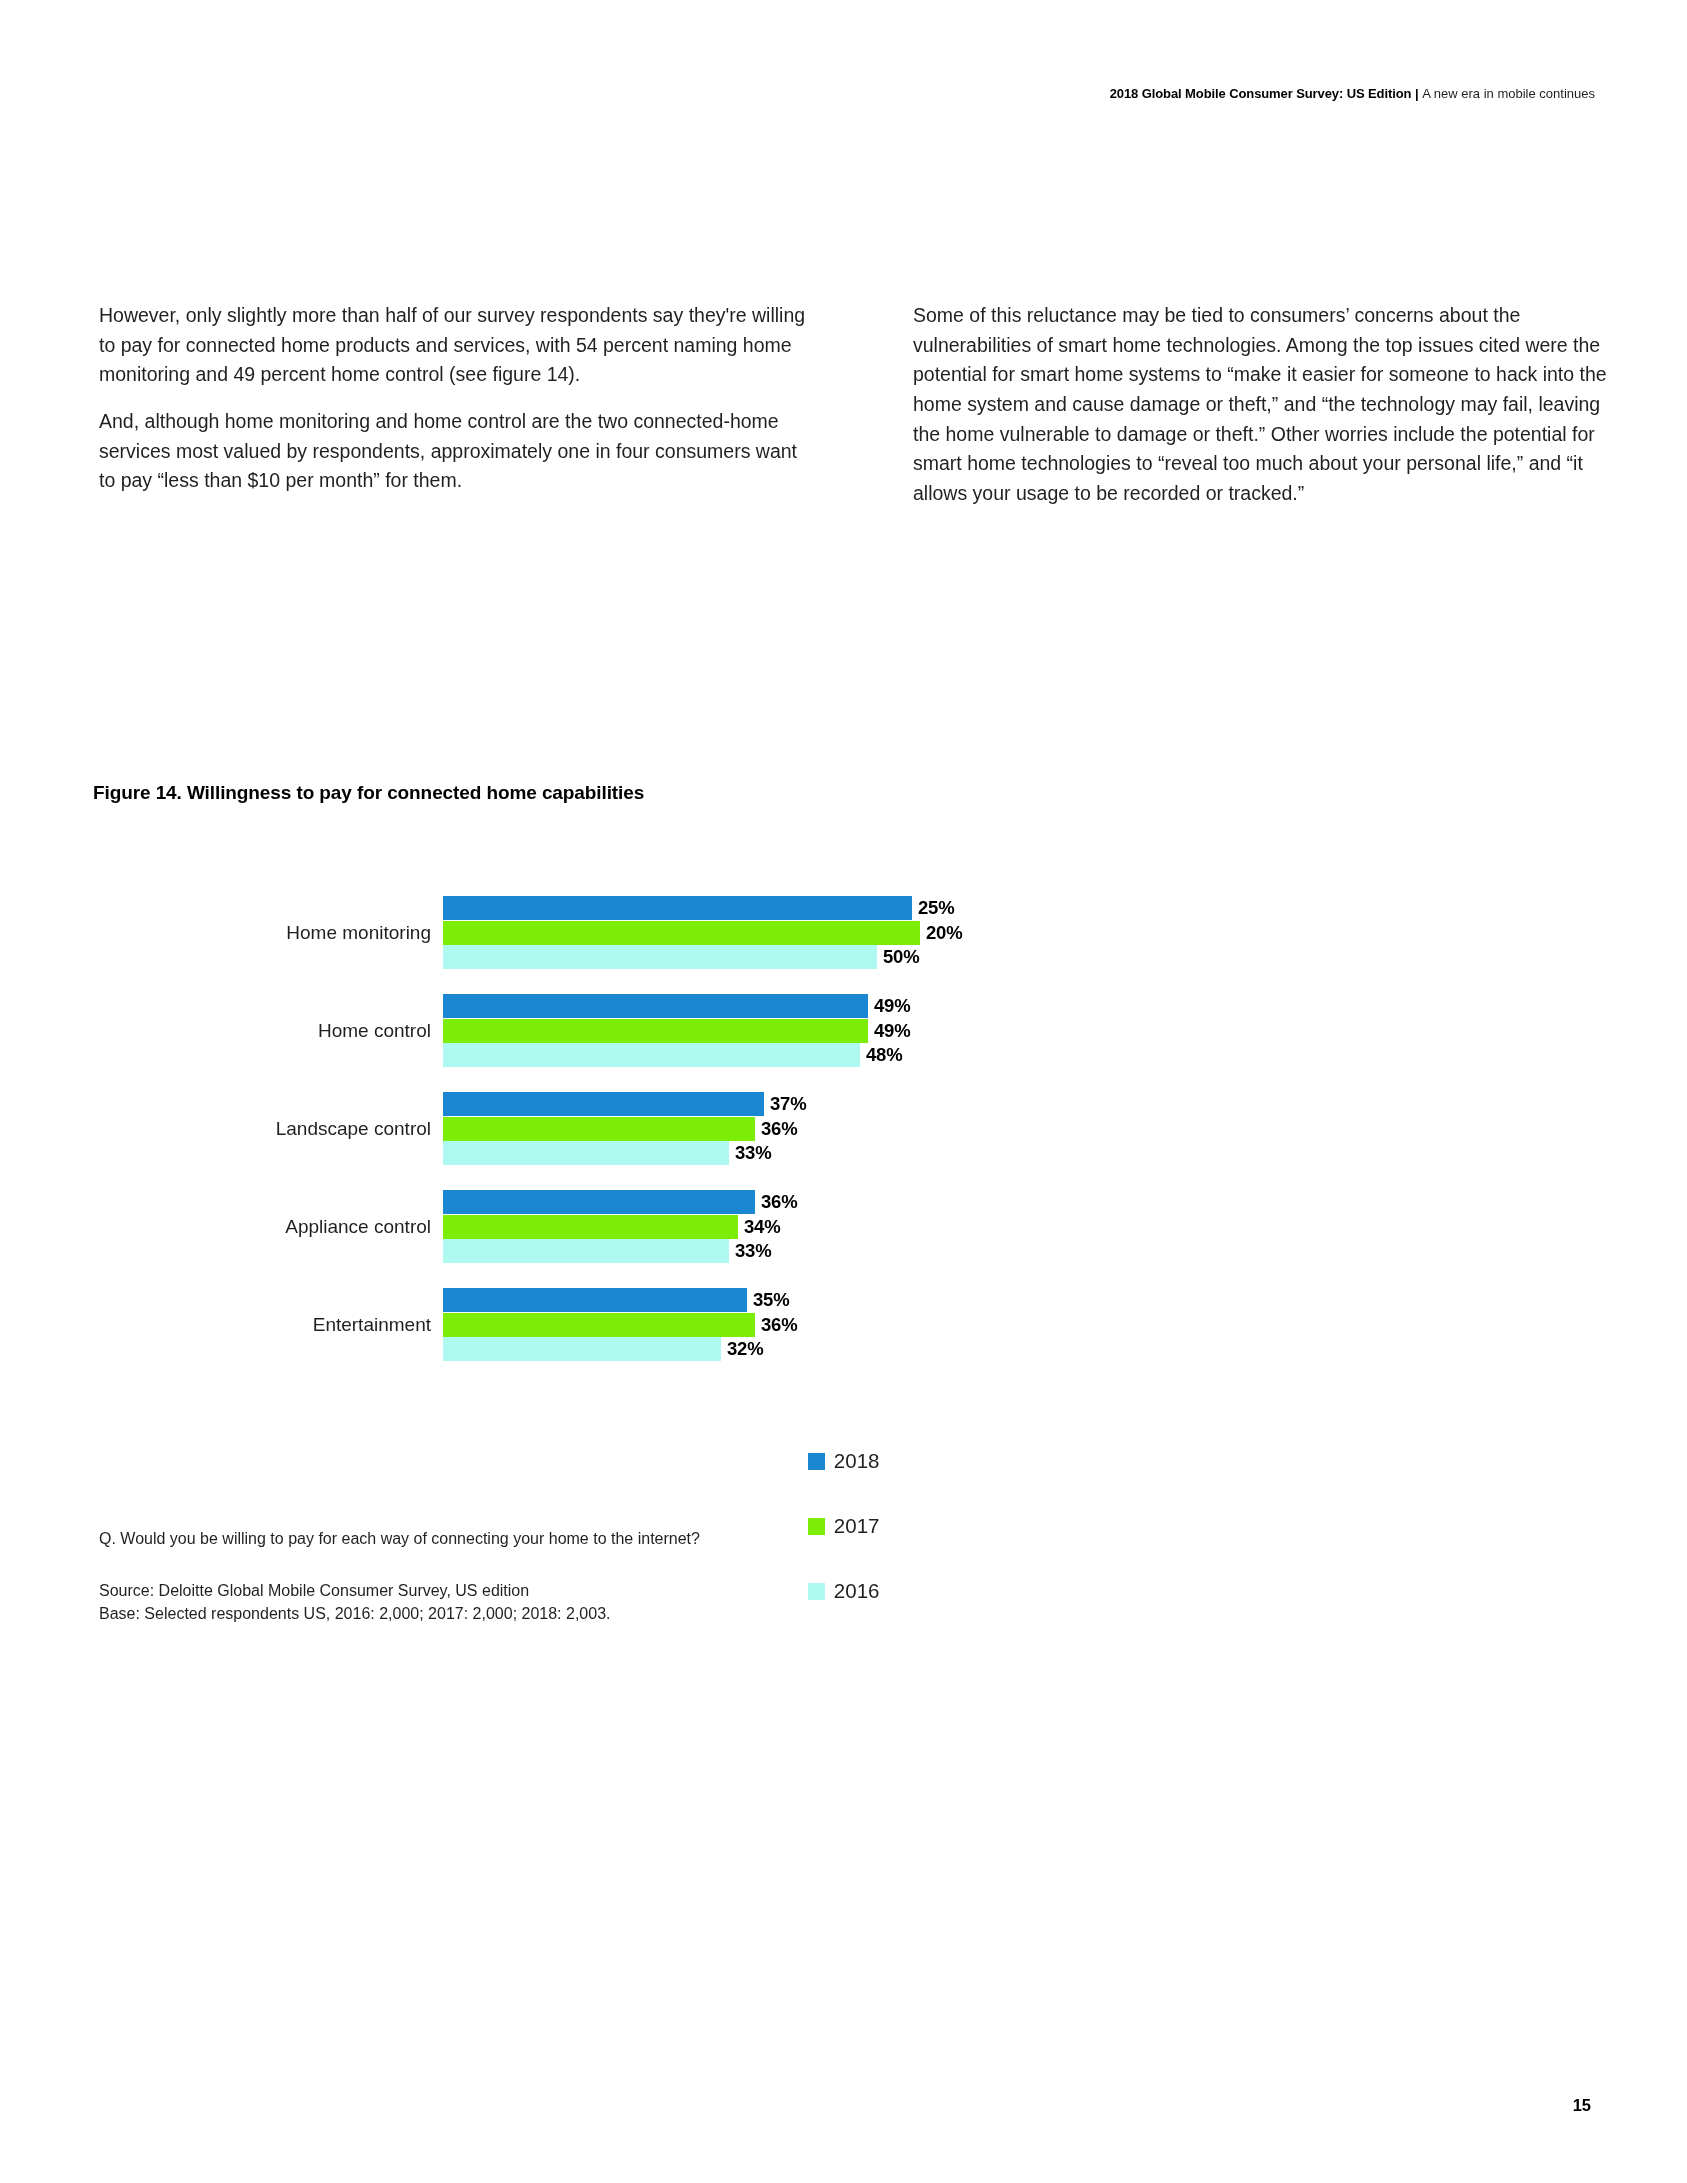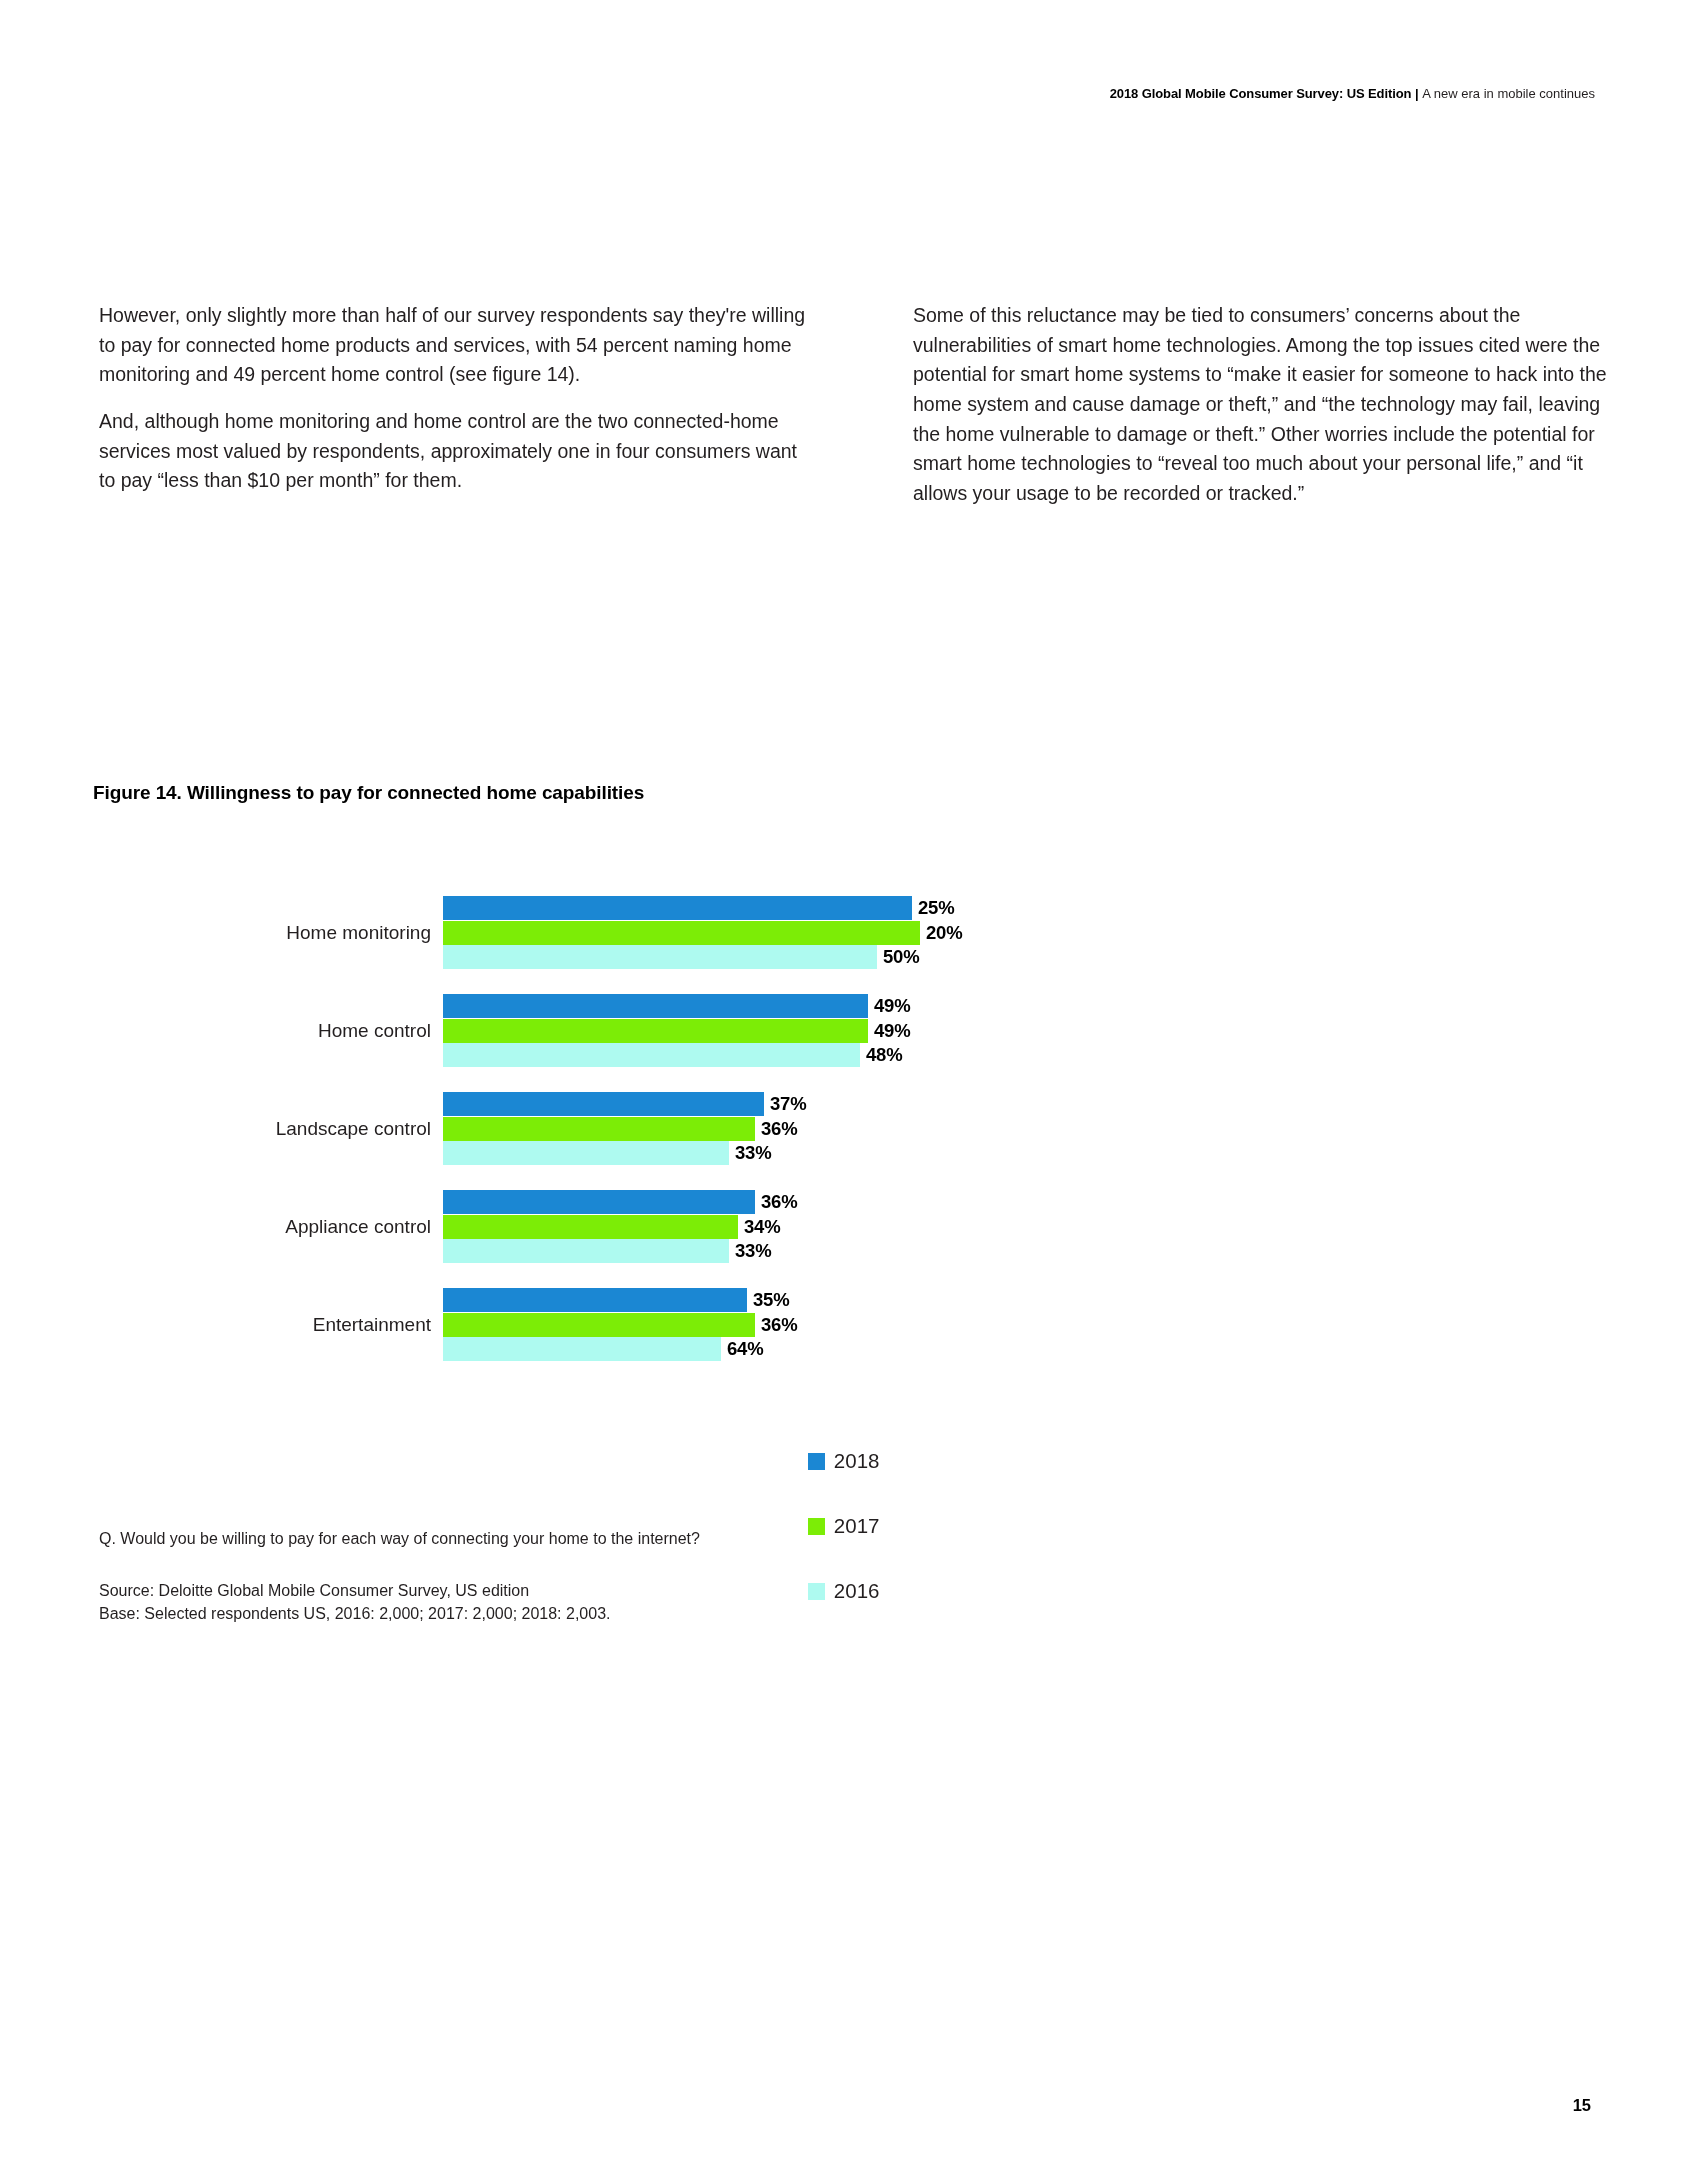--- a/index.html
+++ b/index.html
@@ -278,21 +278,21 @@
         <div class="bar-row">
           <div class="bar" style="width: 304px; background: rgb(27, 135, 211);"></div>
           <span class="bar-value" style="left: 310px;">35%</span>
         </div>
         <div class="bar-row">
           <div class="bar" style="width: 312px; background: rgb(124, 237, 6);"></div>
           <span class="bar-value" style="left: 318px;">36%</span>
         </div>
         <div class="bar-row">
           <div class="bar" style="width: 278px; background: rgb(174, 250, 240);"></div>
-          <span class="bar-value" style="left: 284px;">64%</span>
+          <span class="bar-value" style="left: 284px;">32%</span>
         </div>
       </div>
     </div>
   </div>
 
 <div class="legend" id="legend">
     <div class="legend-item">
       <span class="legend-swatch" style="background: rgb(27, 135, 211);"></span>
       <span class="legend-label">2018</span>
     </div>

